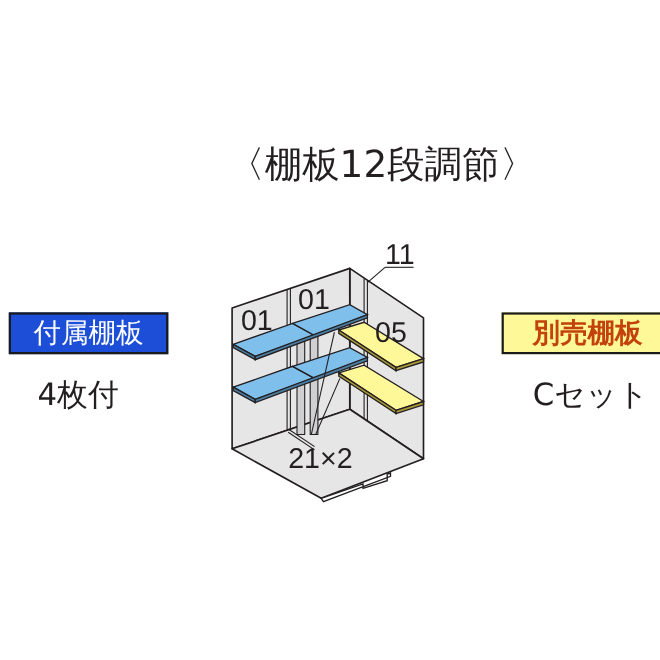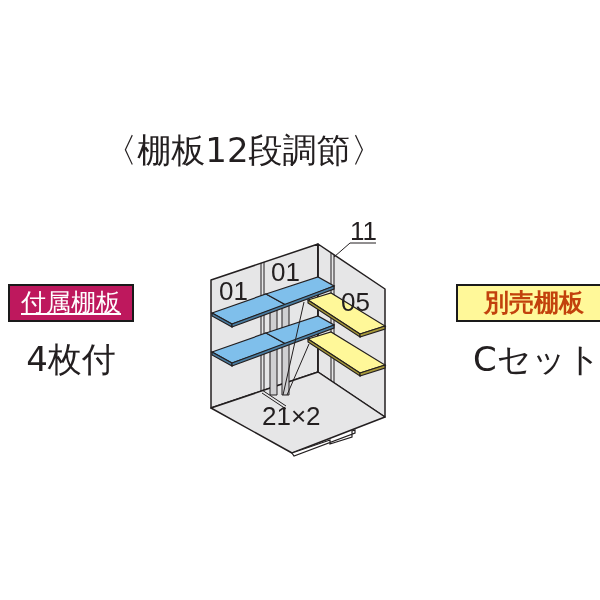--- a/index.html
+++ b/index.html
@@ -1,31 +1,31 @@
 <!DOCTYPE html>
 <html><head>
 <meta charset="utf-8">
 <style>
   html, body { margin: 0; padding: 0; }
   body {
     width: 600px; height: 600px; background: #ffffff; position: relative; overflow: hidden;
     font-family: "DejaVu Sans", "Liberation Sans", sans-serif; color: #231f20;
   }
   .title {
-    position: absolute; left: 0; top: 125px; width: 488px; text-align: center;
+    position: absolute; left: 0; top: 125px; width: 488px; text-align: right;
     font-size: 34px; letter-spacing: 0px; line-height: 50px; color: #231f20;
   }
   .badge {
     position: absolute; height: 38px; border: 2px solid #1a1a1a; box-sizing: border-box;
     font-size: 25px; line-height: 33px; text-align: center;
   }
-  .badge.blue { left: 8px; top: 284px; width: 126px; background: #be185d; color: #ffffff; text-decoration: underline; }
+  .badge.blue { left: 8px; top: 284px; width: 145px; background: #1d4ed8; color: #ffffff; }
   .badge.yellow { left: 456px; top: 284px; width: 156px; background: #fff899; color: #c2410c; font-weight: bold; }
   .sub {
-    position: absolute; top: 336px; font-size: 34px; line-height: 46px; color: #231f20; text-align: center;
+    position: absolute; top: 336px; font-size: 28px; line-height: 46px; color: #231f20; text-align: center;
   }
   .sub.left { left: 8px; width: 126px; }
   .sub.right { left: 468px; width: 138px; }
   svg.diagram { position: absolute; left: 0; top: 0; }
   .lbl { font-family: "Liberation Sans", "DejaVu Sans", sans-serif; fill: #231f20; }
 </style>
 </head>
 <body>
 
 <div class="title">〈棚板12段調節〉</div>

